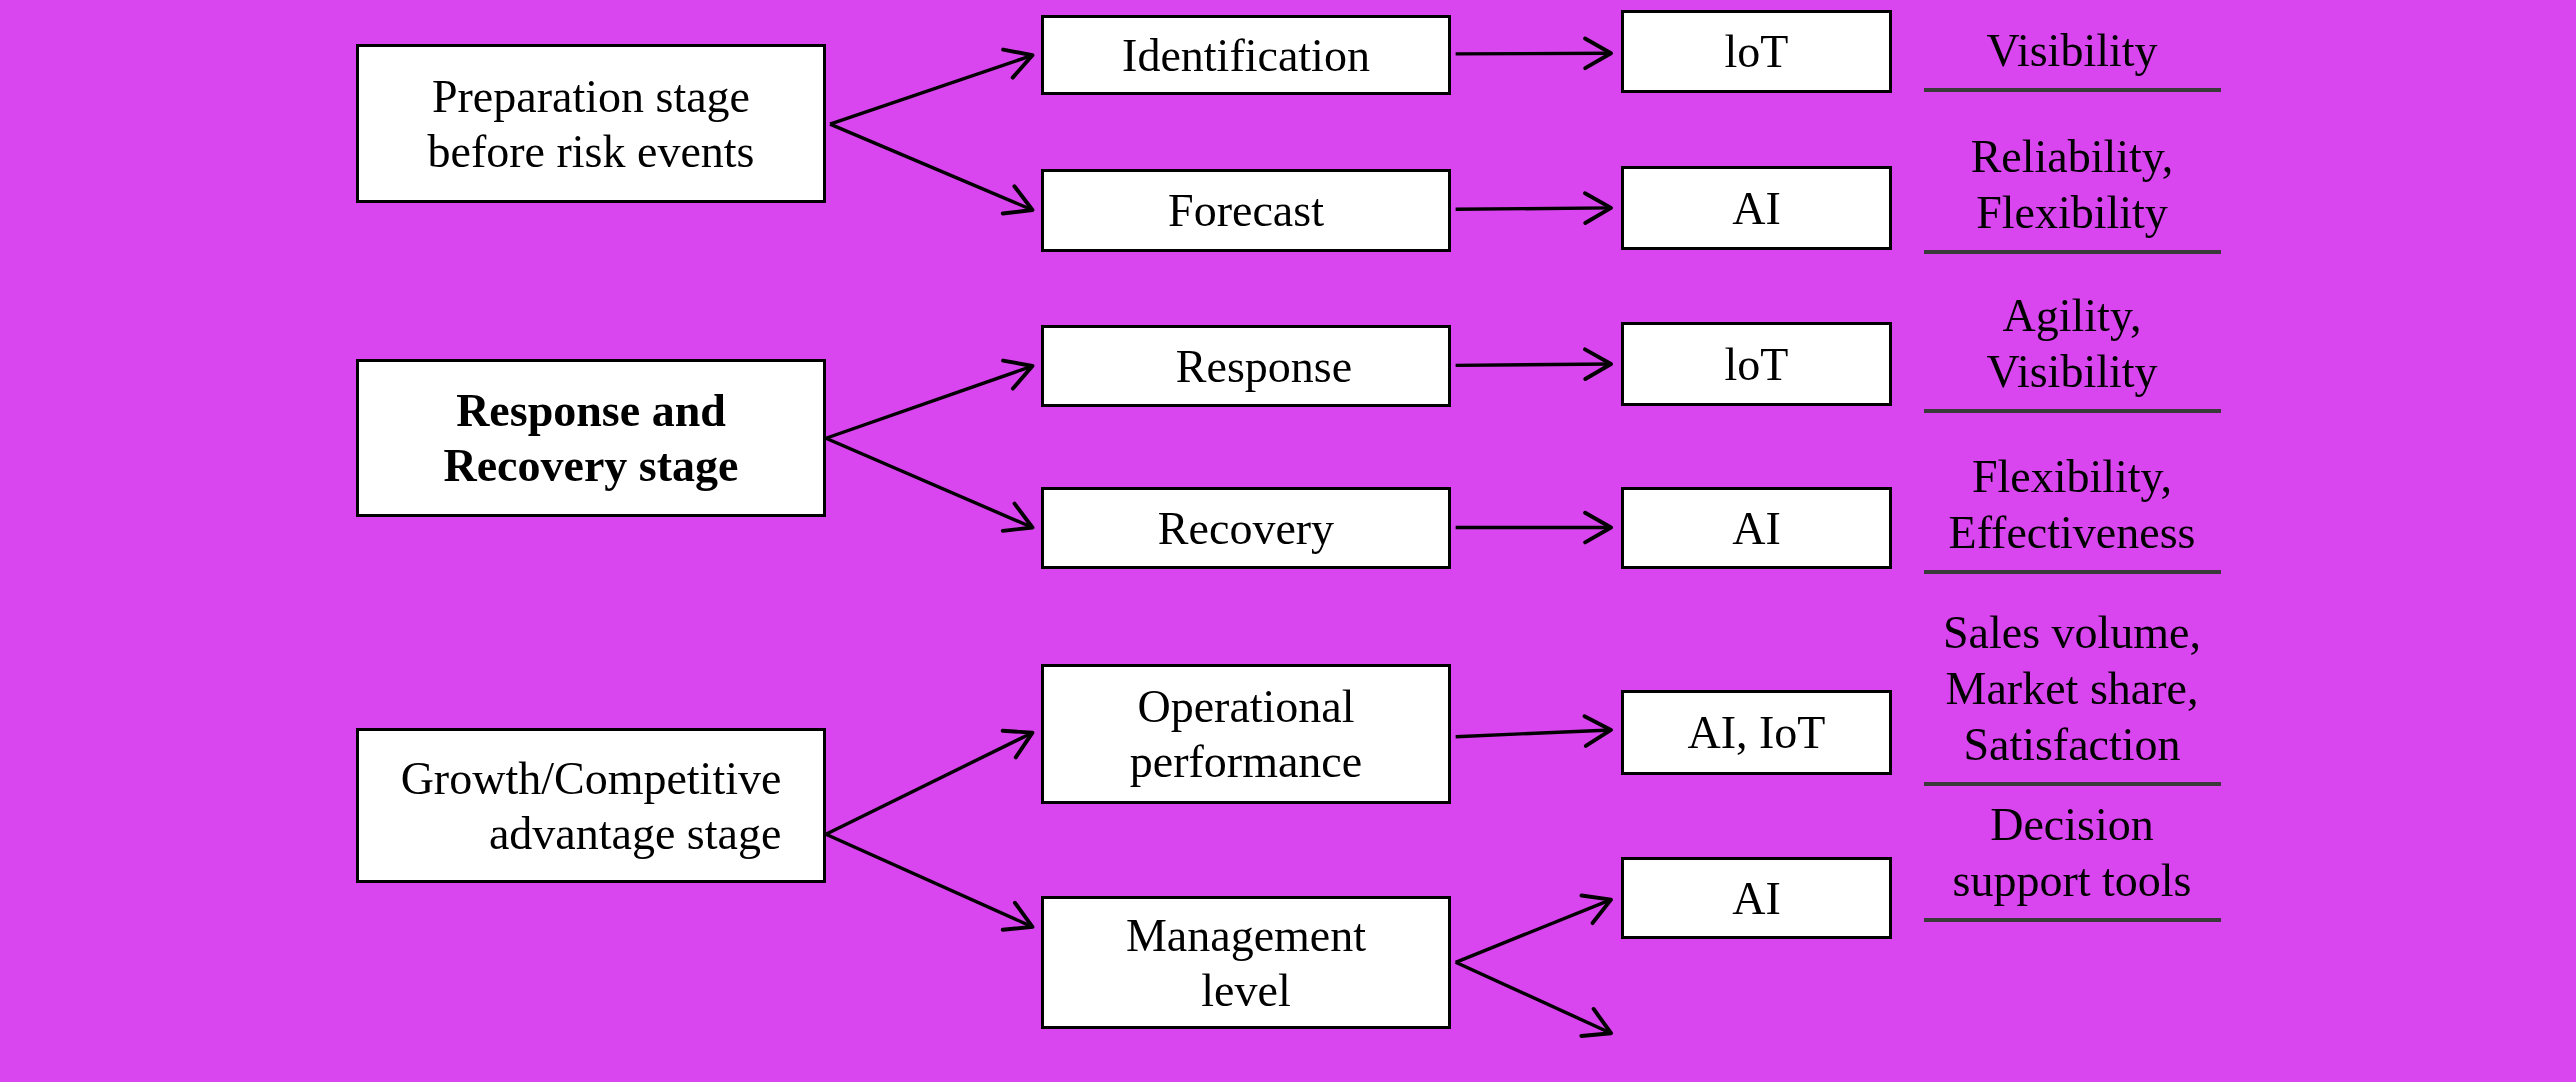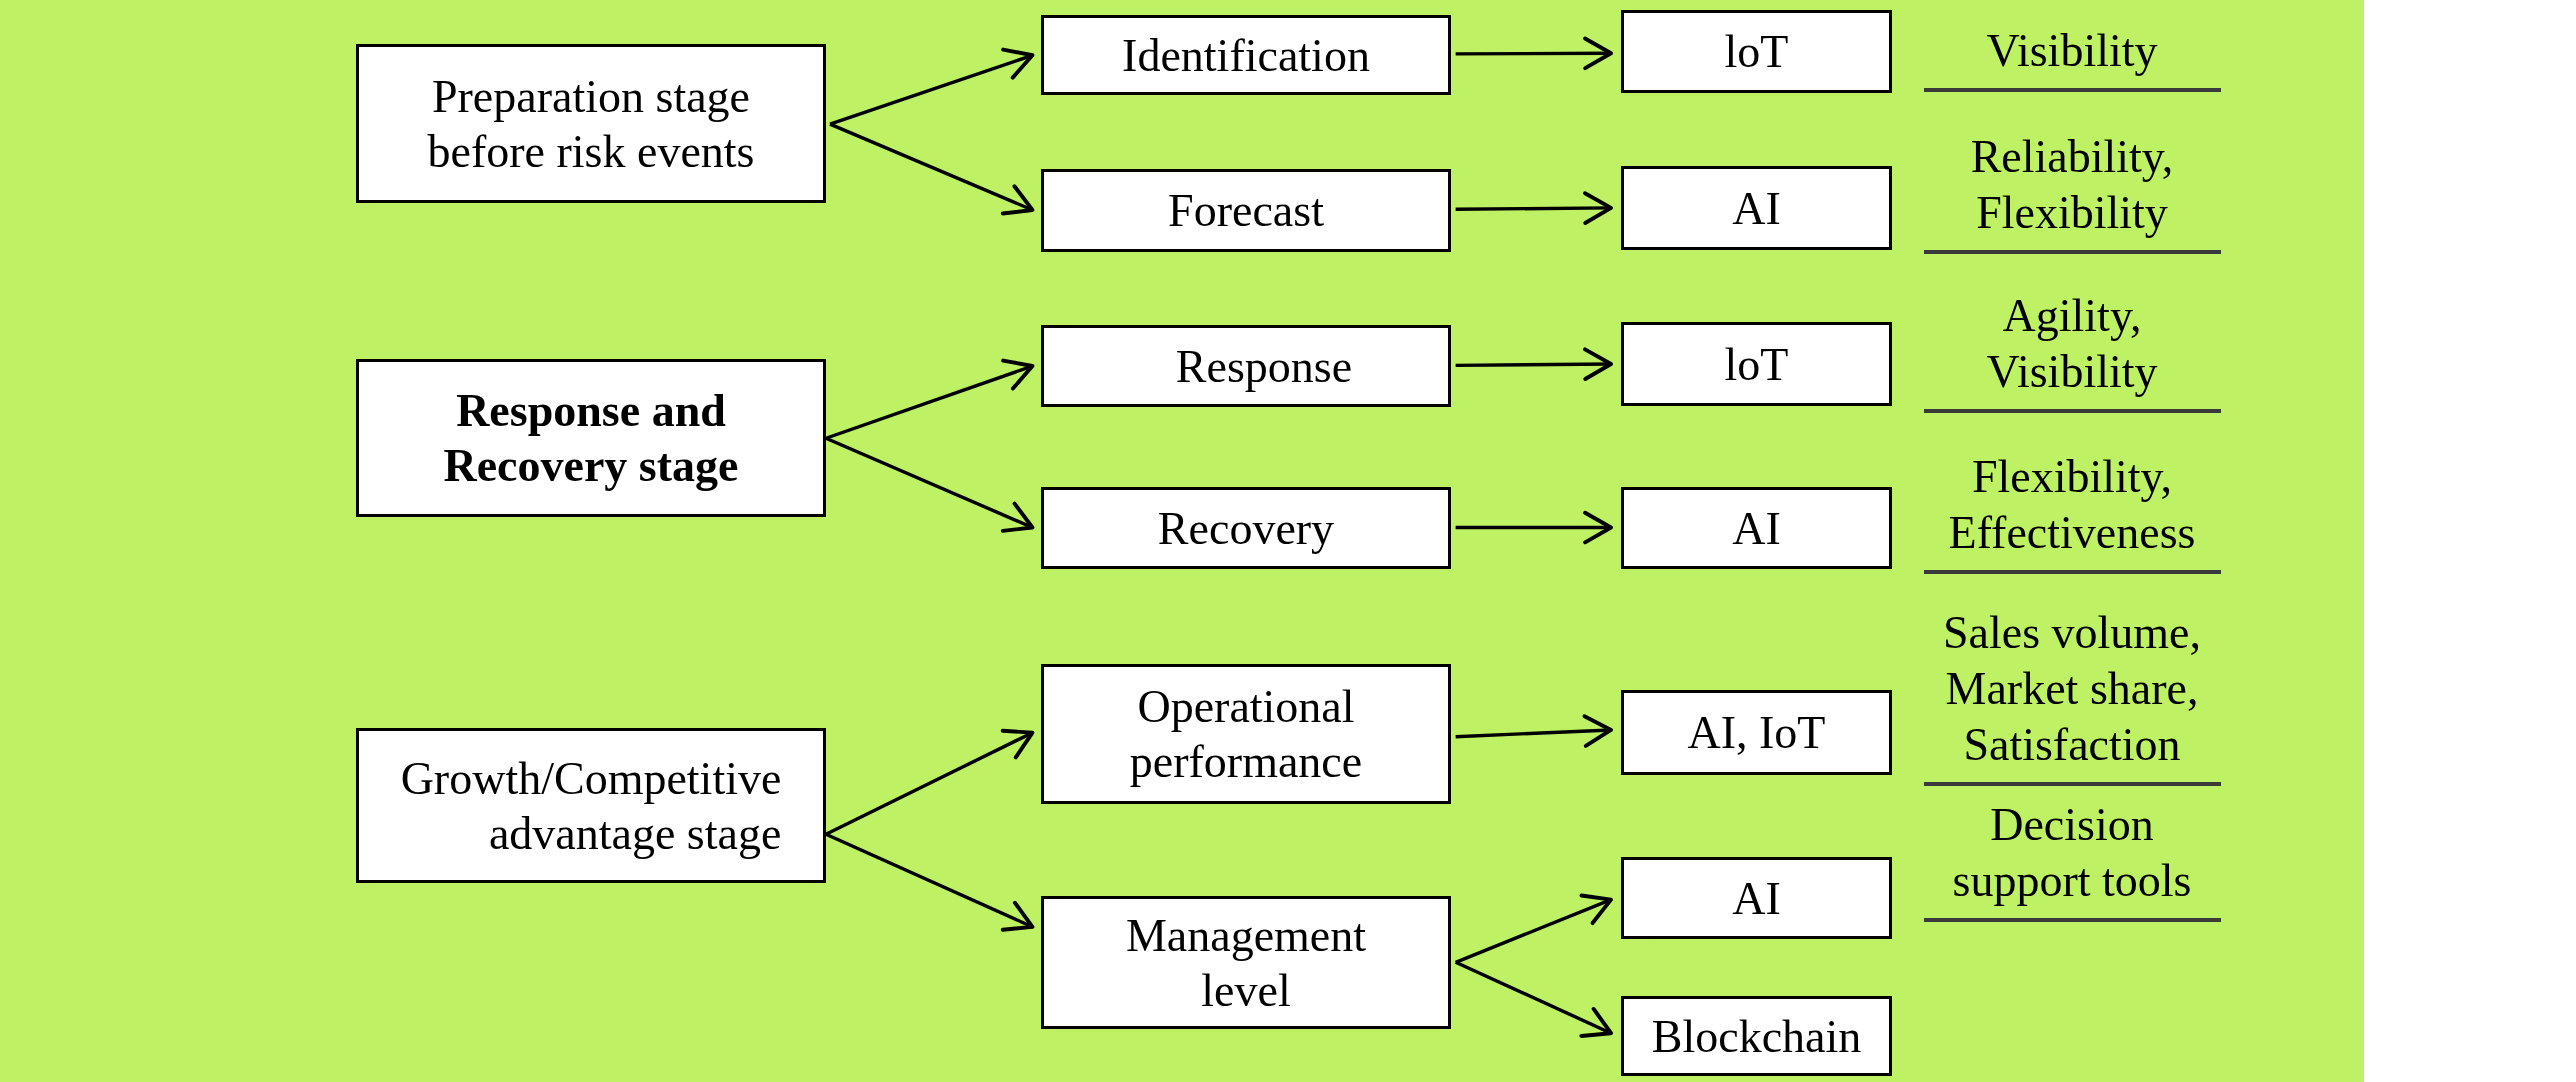--- a/index.html
+++ b/index.html
@@ -2,23 +2,23 @@
 <html style="font-size:11px"><head>
 <meta charset="utf-8">
 <style>
   html, body {
     margin: 0;
     padding: 0;
     background: #ffffff;
   }
   .canvas {
     position: relative;
-    width: 2364px;
+    width: 2576px;
     height: 1083px;
-    background: #bef264;
+    background: #d946ef;
     font-family: "Liberation Serif", "DejaVu Serif", serif;
     color: #000000;
     overflow: hidden;
   }
   .arrow-layer {
     position: absolute;
     left: 0; top: 0;
     width: 2576px;
     height: 1083px;
   }
@@ -98,21 +98,20 @@
 performance</div>
   <div class="box" style="left:1041px; top:896px; width:410px; height:133px;">Management
 level</div>
 
   <div class="box" style="left:1621px; top:10.2px;   width:271px; height:83px;">loT</div>
   <div class="box" style="left:1621px; top:166px;  width:271px; height:84px;">AI</div>
   <div class="box" style="left:1621px; top:322px;  width:271px; height:84px;">loT</div>
   <div class="box" style="left:1621px; top:487px;  width:271px; height:82px;">AI</div>
   <div class="box" style="left:1621px; top:690px; width:271px; height:85px;">AI, IoT</div>
   <div class="box" style="left:1621px; top:857px; width:271px; height:82px;">AI</div>
-  <div class="box" style="left:1621px; top:996px; width:271px; height:80px;">Blockchain</div>
 
   <div class="outcome" style="left:1912px; top:23px;">
     <div class="outcome-text">Visibility</div>
     <div class="outcome-underline"></div>
   </div>
   <div class="outcome" style="left:1912px; top:129px;">
     <div class="outcome-text">Reliability,
 Flexibility</div>
     <div class="outcome-underline"></div>
   </div>

